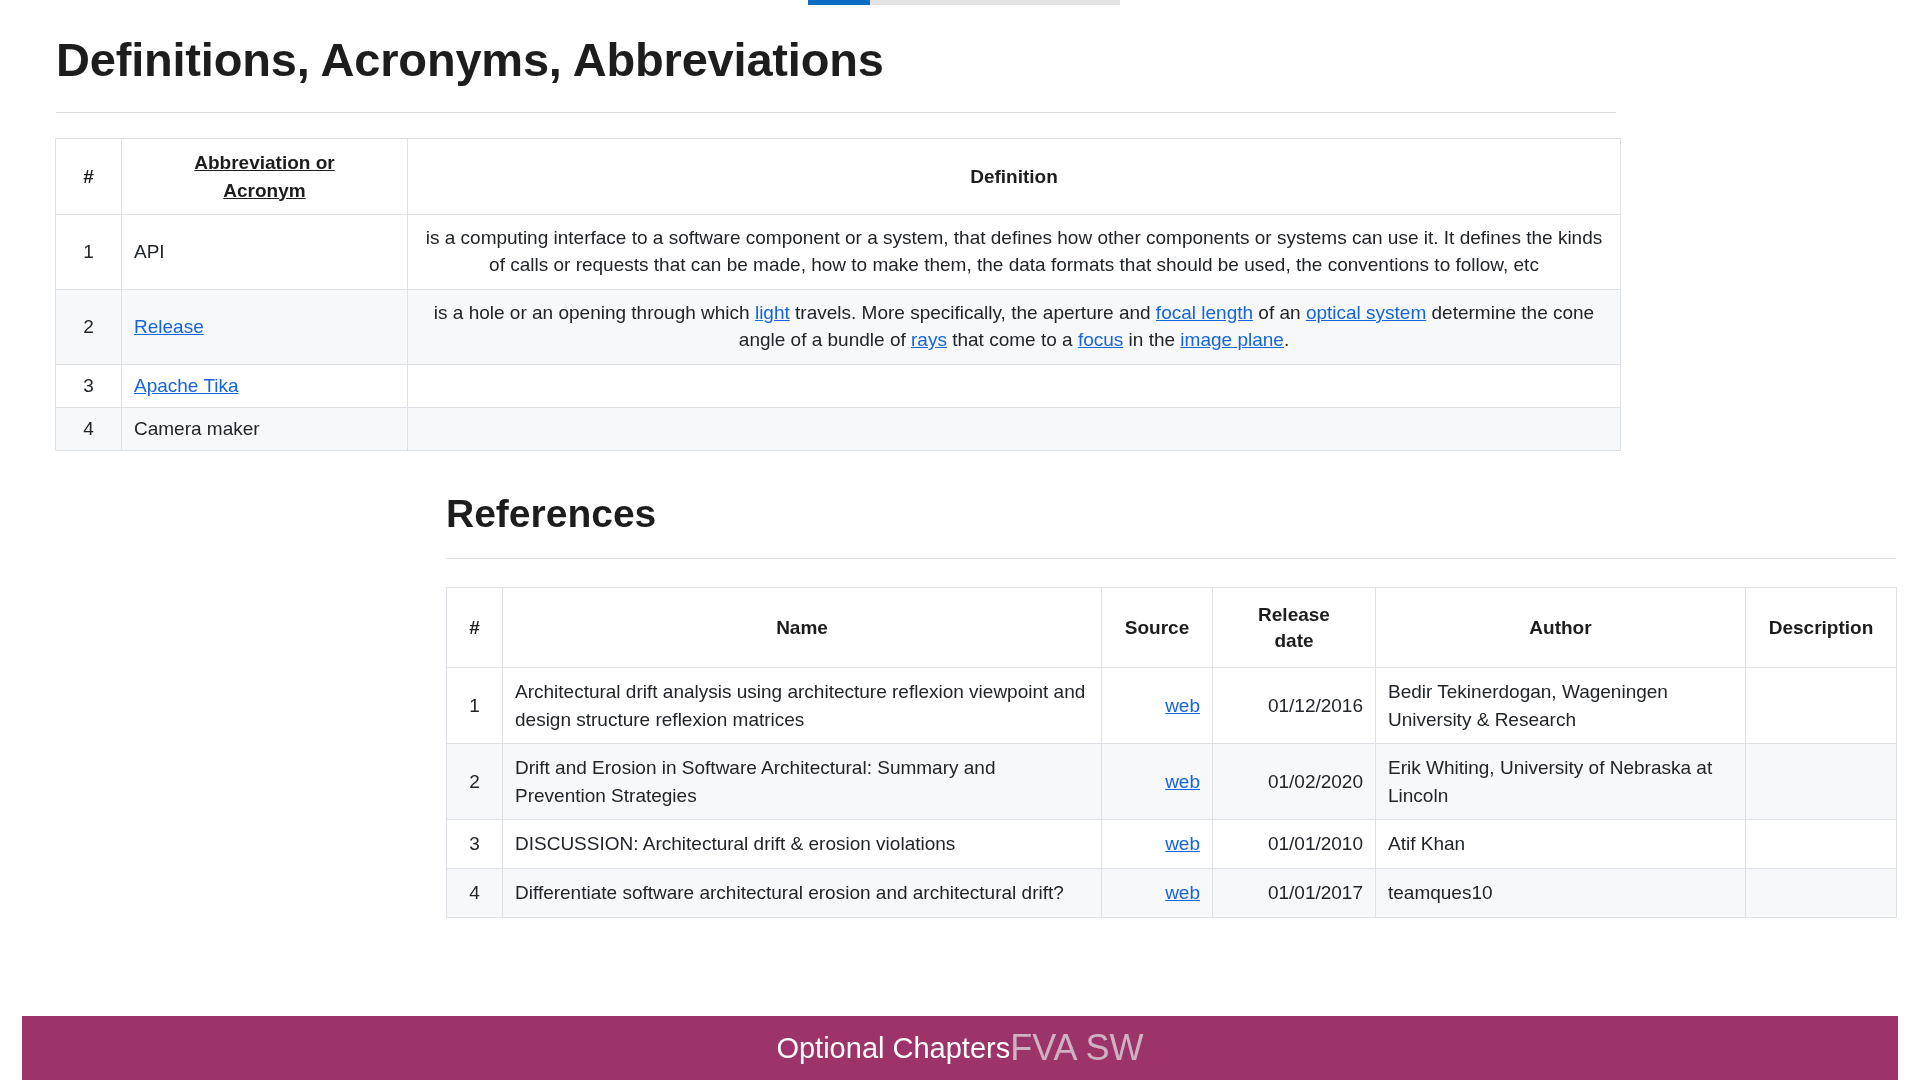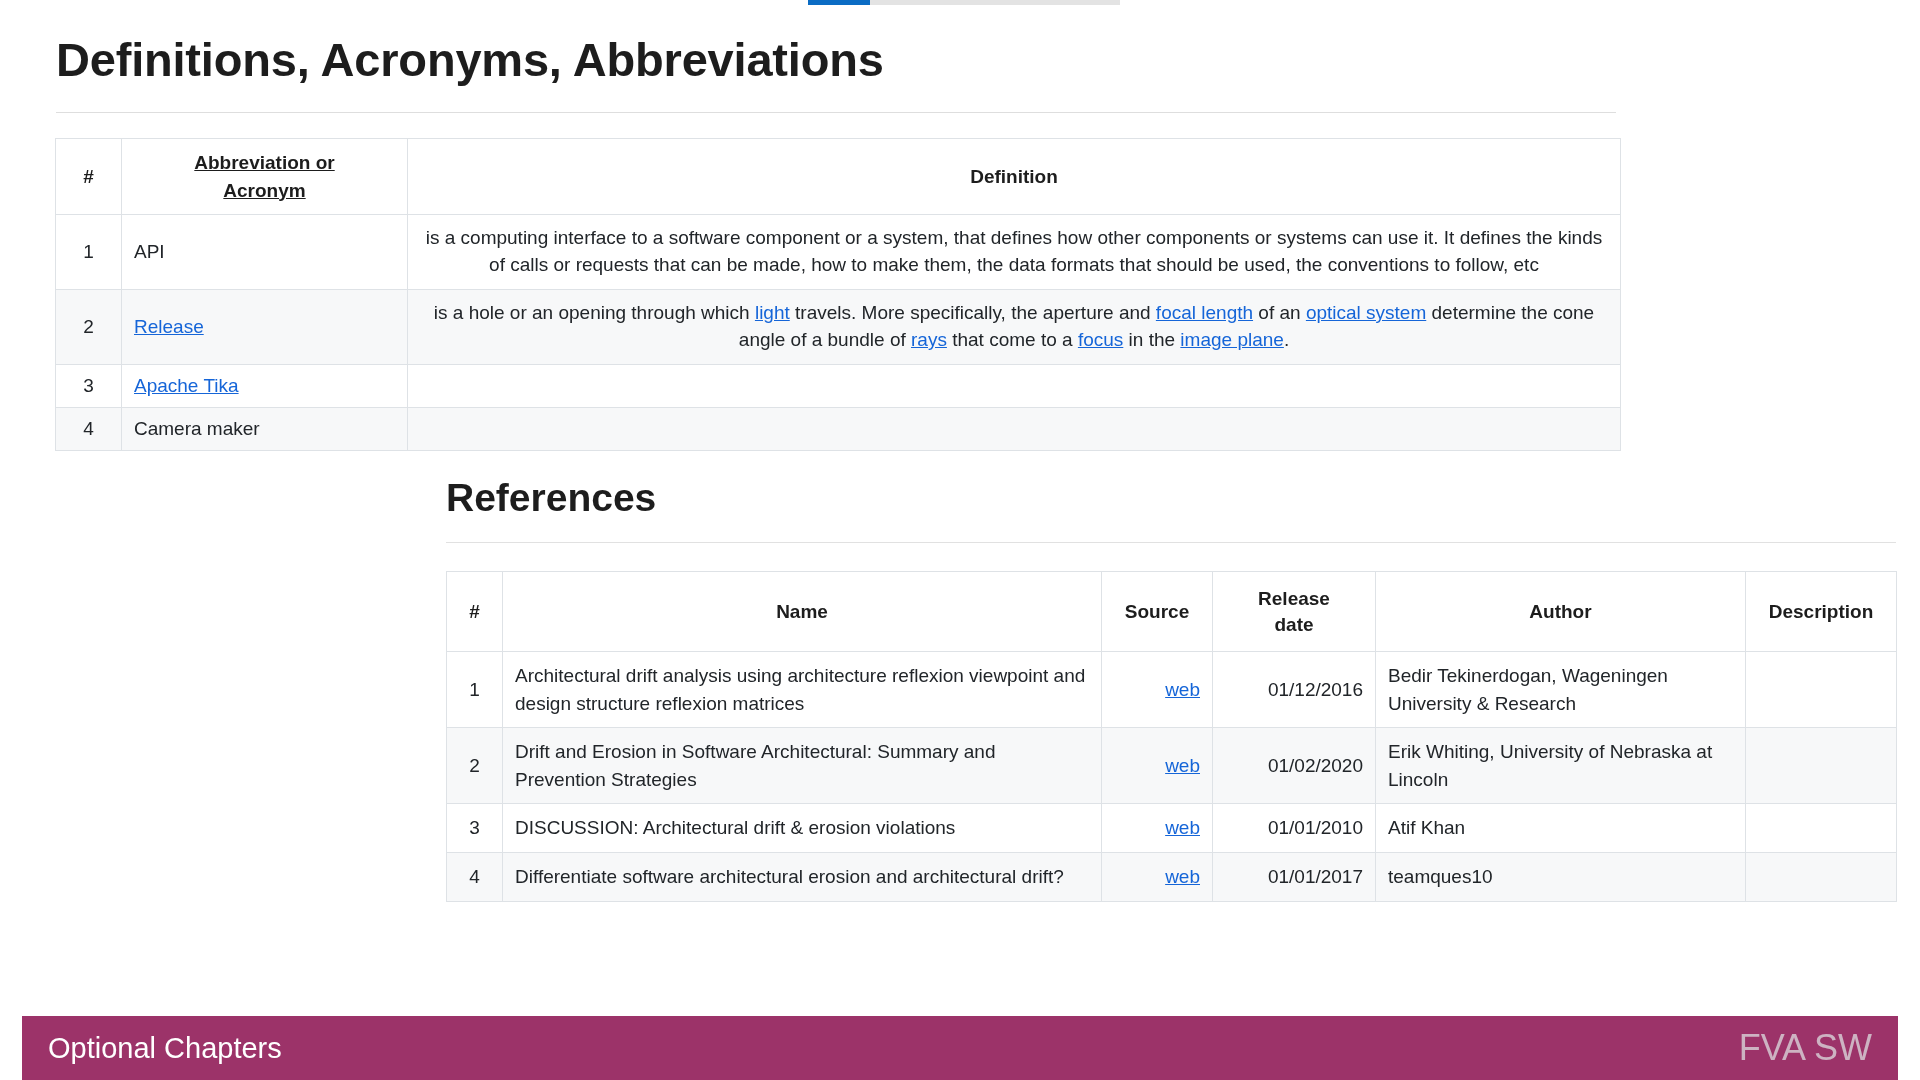--- a/index.html
+++ b/index.html
@@ -109,21 +109,21 @@
   .definitions-table col.c-def  { width: 1213px; }
 
   .def-head-abbr { line-height: 1.45; text-decoration: underline; }
   .def-body { text-align: center; line-height: 1.42; padding: 14px 22px; }
   .abbr-cell { padding-left: 26px; }
 
   
   .layer-references {
     position: absolute;
     left: 0;
-    top: 0;
+    top: 16px;
     width: 1920px;
     height: 808px;
   }
 
   .ref-title {
     position: absolute;
     left: 446px;
     top: 476px;
     font-size: 39px;
     font-weight: 600;
@@ -180,21 +180,21 @@
   
   .footer-bar {
     position: absolute;
     left: 22px;
     top: 1016px;
     width: 1876px;
     height: 64px;
     background: #9c3369;
     display: flex;
     align-items: center;
-    justify-content: space-between;
+    justify-content: center;
     box-sizing: border-box;
     padding: 0 26px;
   }
   .footer-left {
     color: #ffffff;
     font-size: 29px;
     font-weight: 400;
   }
   .footer-right {
     color: #cdb3c2;

